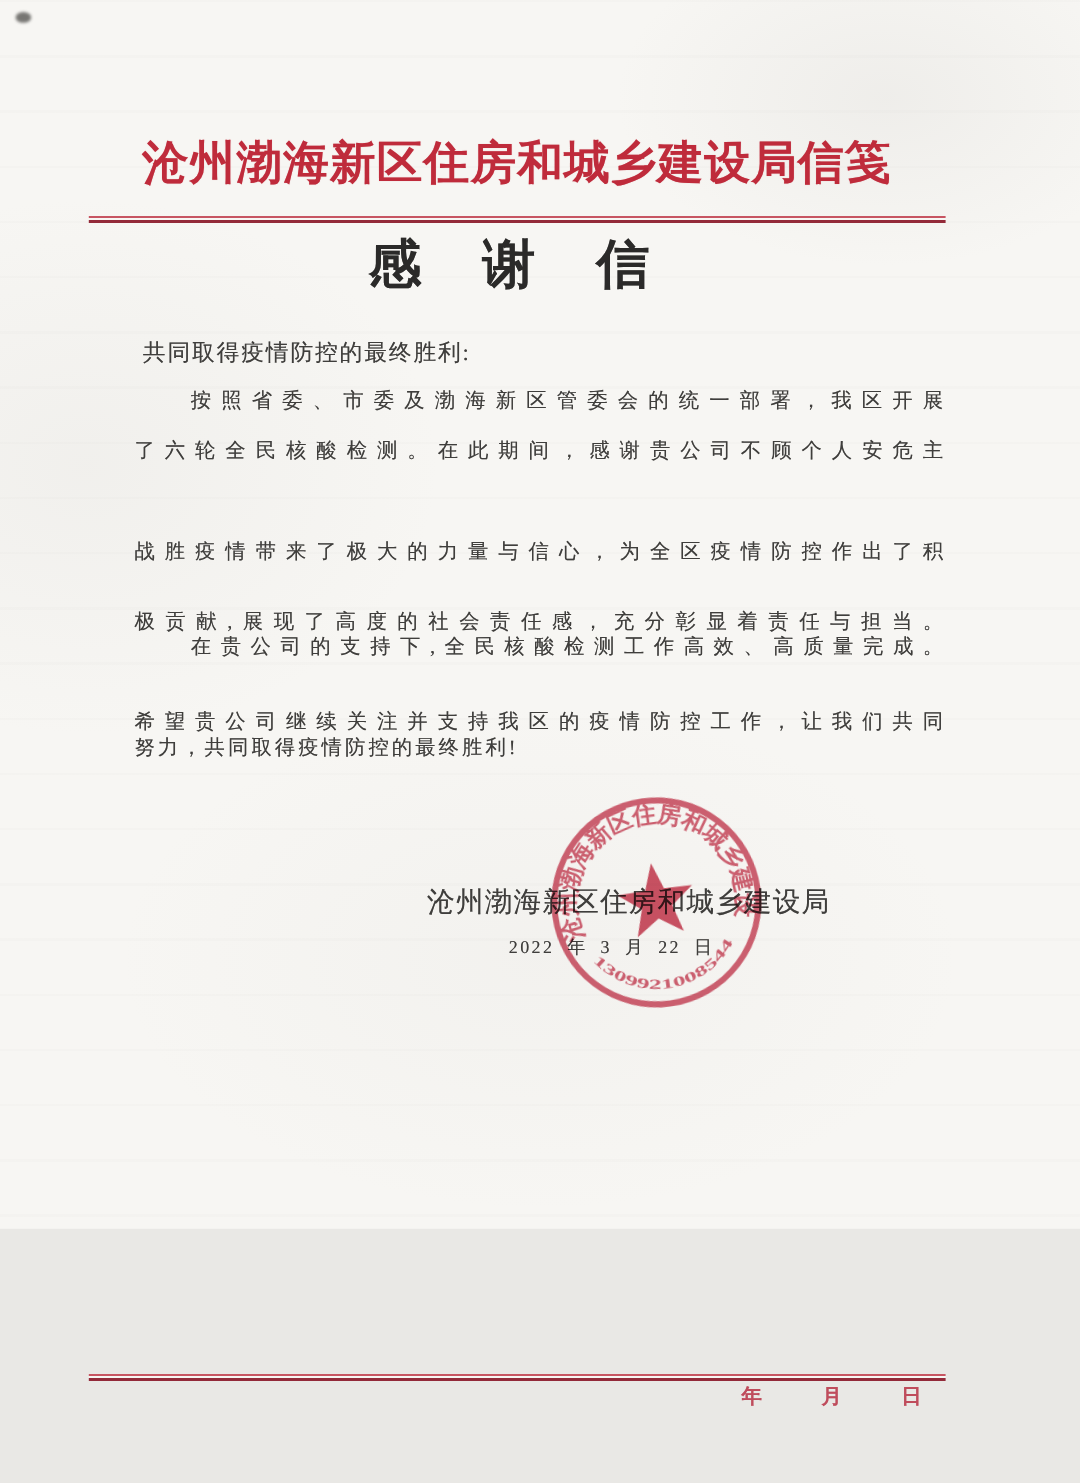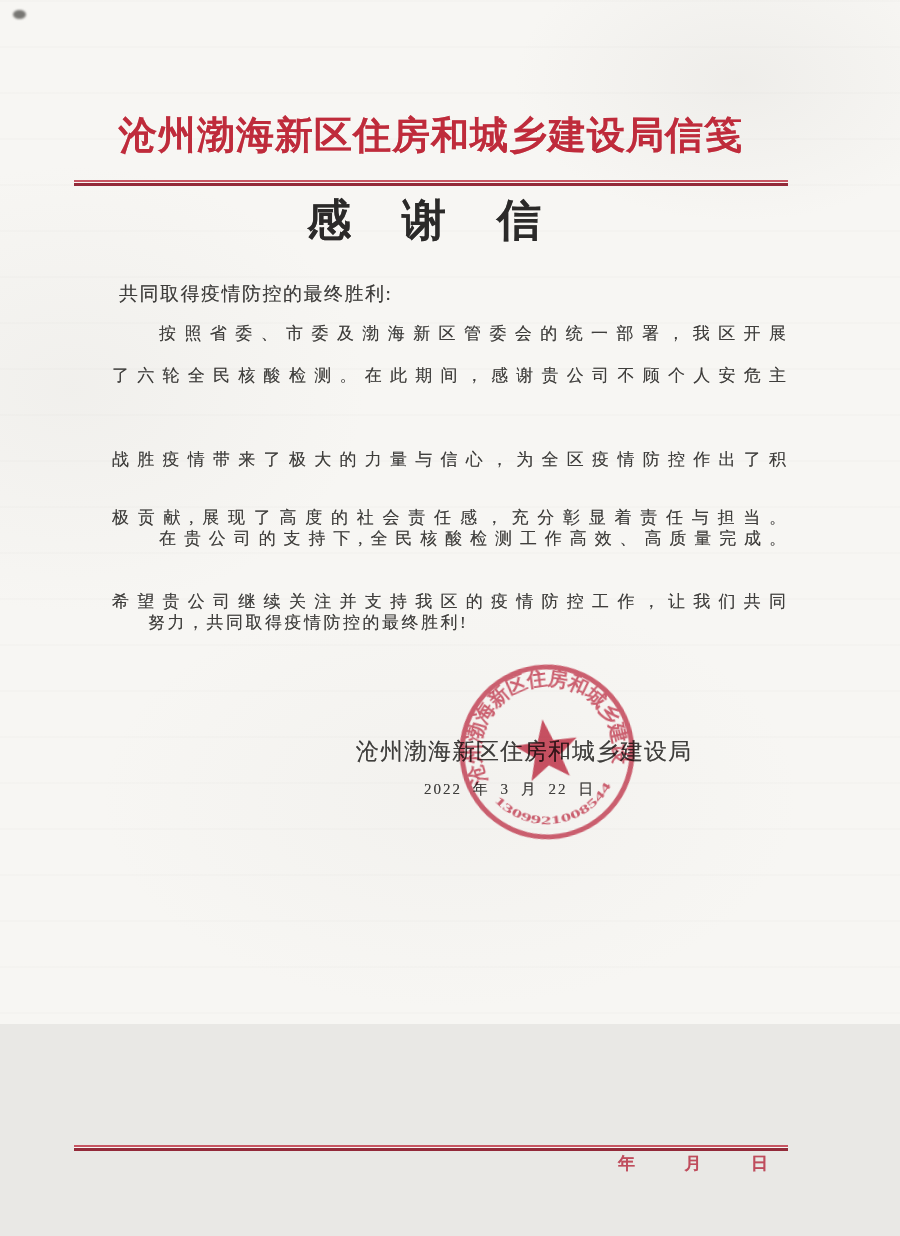--- a/index.html
+++ b/index.html
@@ -50,21 +50,21 @@
   .salutation{
     position:absolute;left:119px;top:281px;width:600px;
     font-size:19px;letter-spacing:1.5px;
   }
   .bline{
     position:absolute;left:112px;width:674px;height:32px;
     font-size:17px;box-sizing:border-box;
   }
   .just{text-align:justify;text-align-last:justify;}
   .indent{padding-left:47px;}
-  .plain{letter-spacing:2.5px;margin-left:36px;}
+  .plain{letter-spacing:2.5px;}
   .y1{top:322px;}.y2{top:364px;}.y3{top:406px;}.y4{top:448px;}.y5{top:488px;margin-top:18px;}
   .y6{top:527px;}.y7{top:569px;margin-top:21px;}.y8{top:611px;}
   .sign-name{
     position:absolute;left:356px;top:736px;
     font-size:23px;letter-spacing:1px;
   }
   .sign-date{
     position:absolute;left:424px;top:780px;
     font-size:15px;letter-spacing:2px;word-spacing:5px;
   }

